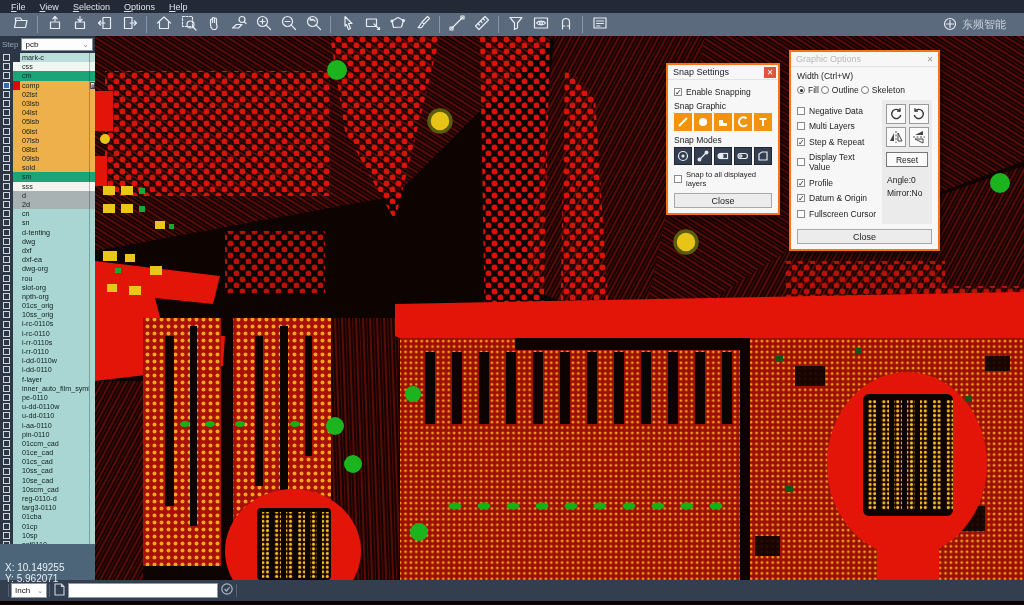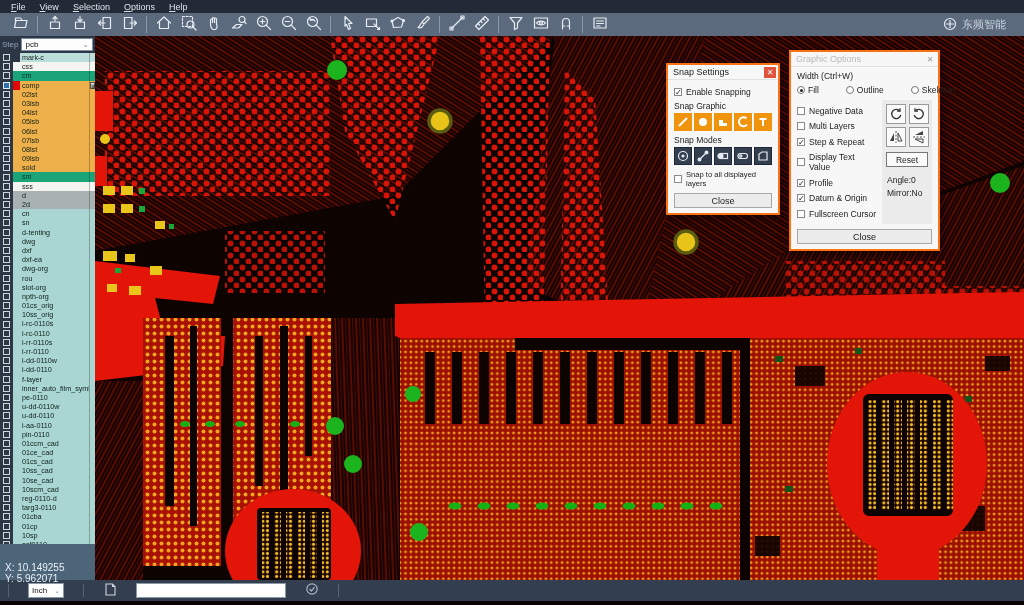--- a/index.html
+++ b/index.html
@@ -43,21 +43,21 @@
   .c-orange { background:#edb04a; }
   .c-gray   { background:#a9b2b2; }
   .c-cyan   { background:#a9d6d2; }
   .sstatus { height:26px; background:#4d6579; color:#e9eff5; font-size:10px; padding:18px 5px; line-height:11px; }
 
   
   .canvas { position:relative; flex:1; overflow:hidden; background:#0d0301; }
   .canvas svg { position:absolute; inset:0; }
 
   
-  .bottombar { height:21px; background:#333e4e; display:flex; align-items:center; padding:0 8px; gap:19px; }
+  .bottombar { height:21px; background:#333e4e; display:flex; align-items:center; padding:0 8px; gap:2px; }
   .bsep { width:1px; height:13px; background:#55637a; }
   .unitsel { width:36px; height:15px; background:#fff; border:1px solid #8a98a8; font-size:8px; color:#111; display:flex; align-items:center; justify-content:space-between; padding:0 3px; }
   .unitsel .chev { color:#7d8da0; font-size:7px; }
   .cmdinput { width:150px; height:15px; background:#fff; border:1px solid #8a98a8; font-size:8px; padding:0 3px; font-family:"Liberation Sans",sans-serif; }
 
   
   .dialog { position:absolute; background:#f7f7f7; border:2px solid #f97316; box-shadow:2px 3px 8px rgba(0,0,0,.5); font-size:8.5px; color:#222; }
   .dtitle { height:15px; display:flex; align-items:center; padding:0 5px; font-size:9px; border-bottom:1px solid #e2e2e2; position:relative; }
   .dclose { position:absolute; right:2px; top:2px; width:12px; height:11px; display:flex; align-items:center; justify-content:center; font-size:8px; }
   .dclose.red { background:#e0543e; color:#fff; }
@@ -66,21 +66,21 @@
   .chkrow { display:flex; align-items:center; gap:4px; margin:3px 0; }
   .chk { width:8px; height:8px; border:1px solid #8a8a8a; background:#fff; flex:none; font-size:8px; line-height:7px; text-align:center; color:#111; }
   .seclabel { margin:4px 0 2px 0; color:#222; }
   .fbtns { display:flex; gap:2px; }
   .fbtn { width:18px; height:18px; background:#f0930d; display:flex; align-items:center; justify-content:center; }
   .mbtn { width:18px; height:18px; background:#333e4e; border:1px solid #1f2834; display:flex; align-items:center; justify-content:center; }
   .dlgbtn { height:15px; background:#ececec; border:1px solid #a8a8a8; display:flex; align-items:center; justify-content:center; font-size:9px; margin-top:5px; }
 
   
   #graphic-dialog { width:151px; }
-  .gradios { display:flex; align-items:flex-start; gap:27px; margin:4px 0 5px 0; }
+  .gradios { display:flex; align-items:flex-start; gap:2px; margin:4px 0 5px 0; }
   .gradio { display:flex; align-items:center; gap:3px; }
   .rdot { width:8px; height:8px; border:1px solid #777; border-radius:50%; background:#fff; position:relative; flex:none; }
   .rdot.on::after { content:""; position:absolute; inset:1.5px; background:#222; border-radius:50%; }
   .gcols { display:flex; gap:4px; }
   .gleft { flex:1; }
   .gleft .chkrow { margin:5.5px 0; }
   .gright { width:50px; background:#ebebeb; padding:4px 3px; flex:none; }
   .tgrid { display:grid; grid-template-columns:20px 20px; gap:3px; justify-content:center; }
   .tbtn2 { width:20px; height:20px; background:#fafafa; border:1px solid #9a9a9a; display:flex; align-items:center; justify-content:center; }
   .resetbtn { width:42px; height:15px; margin:5px auto 0 auto; background:#fafafa; border:1px solid #777; display:flex; align-items:center; justify-content:center; font-size:8.5px; }

